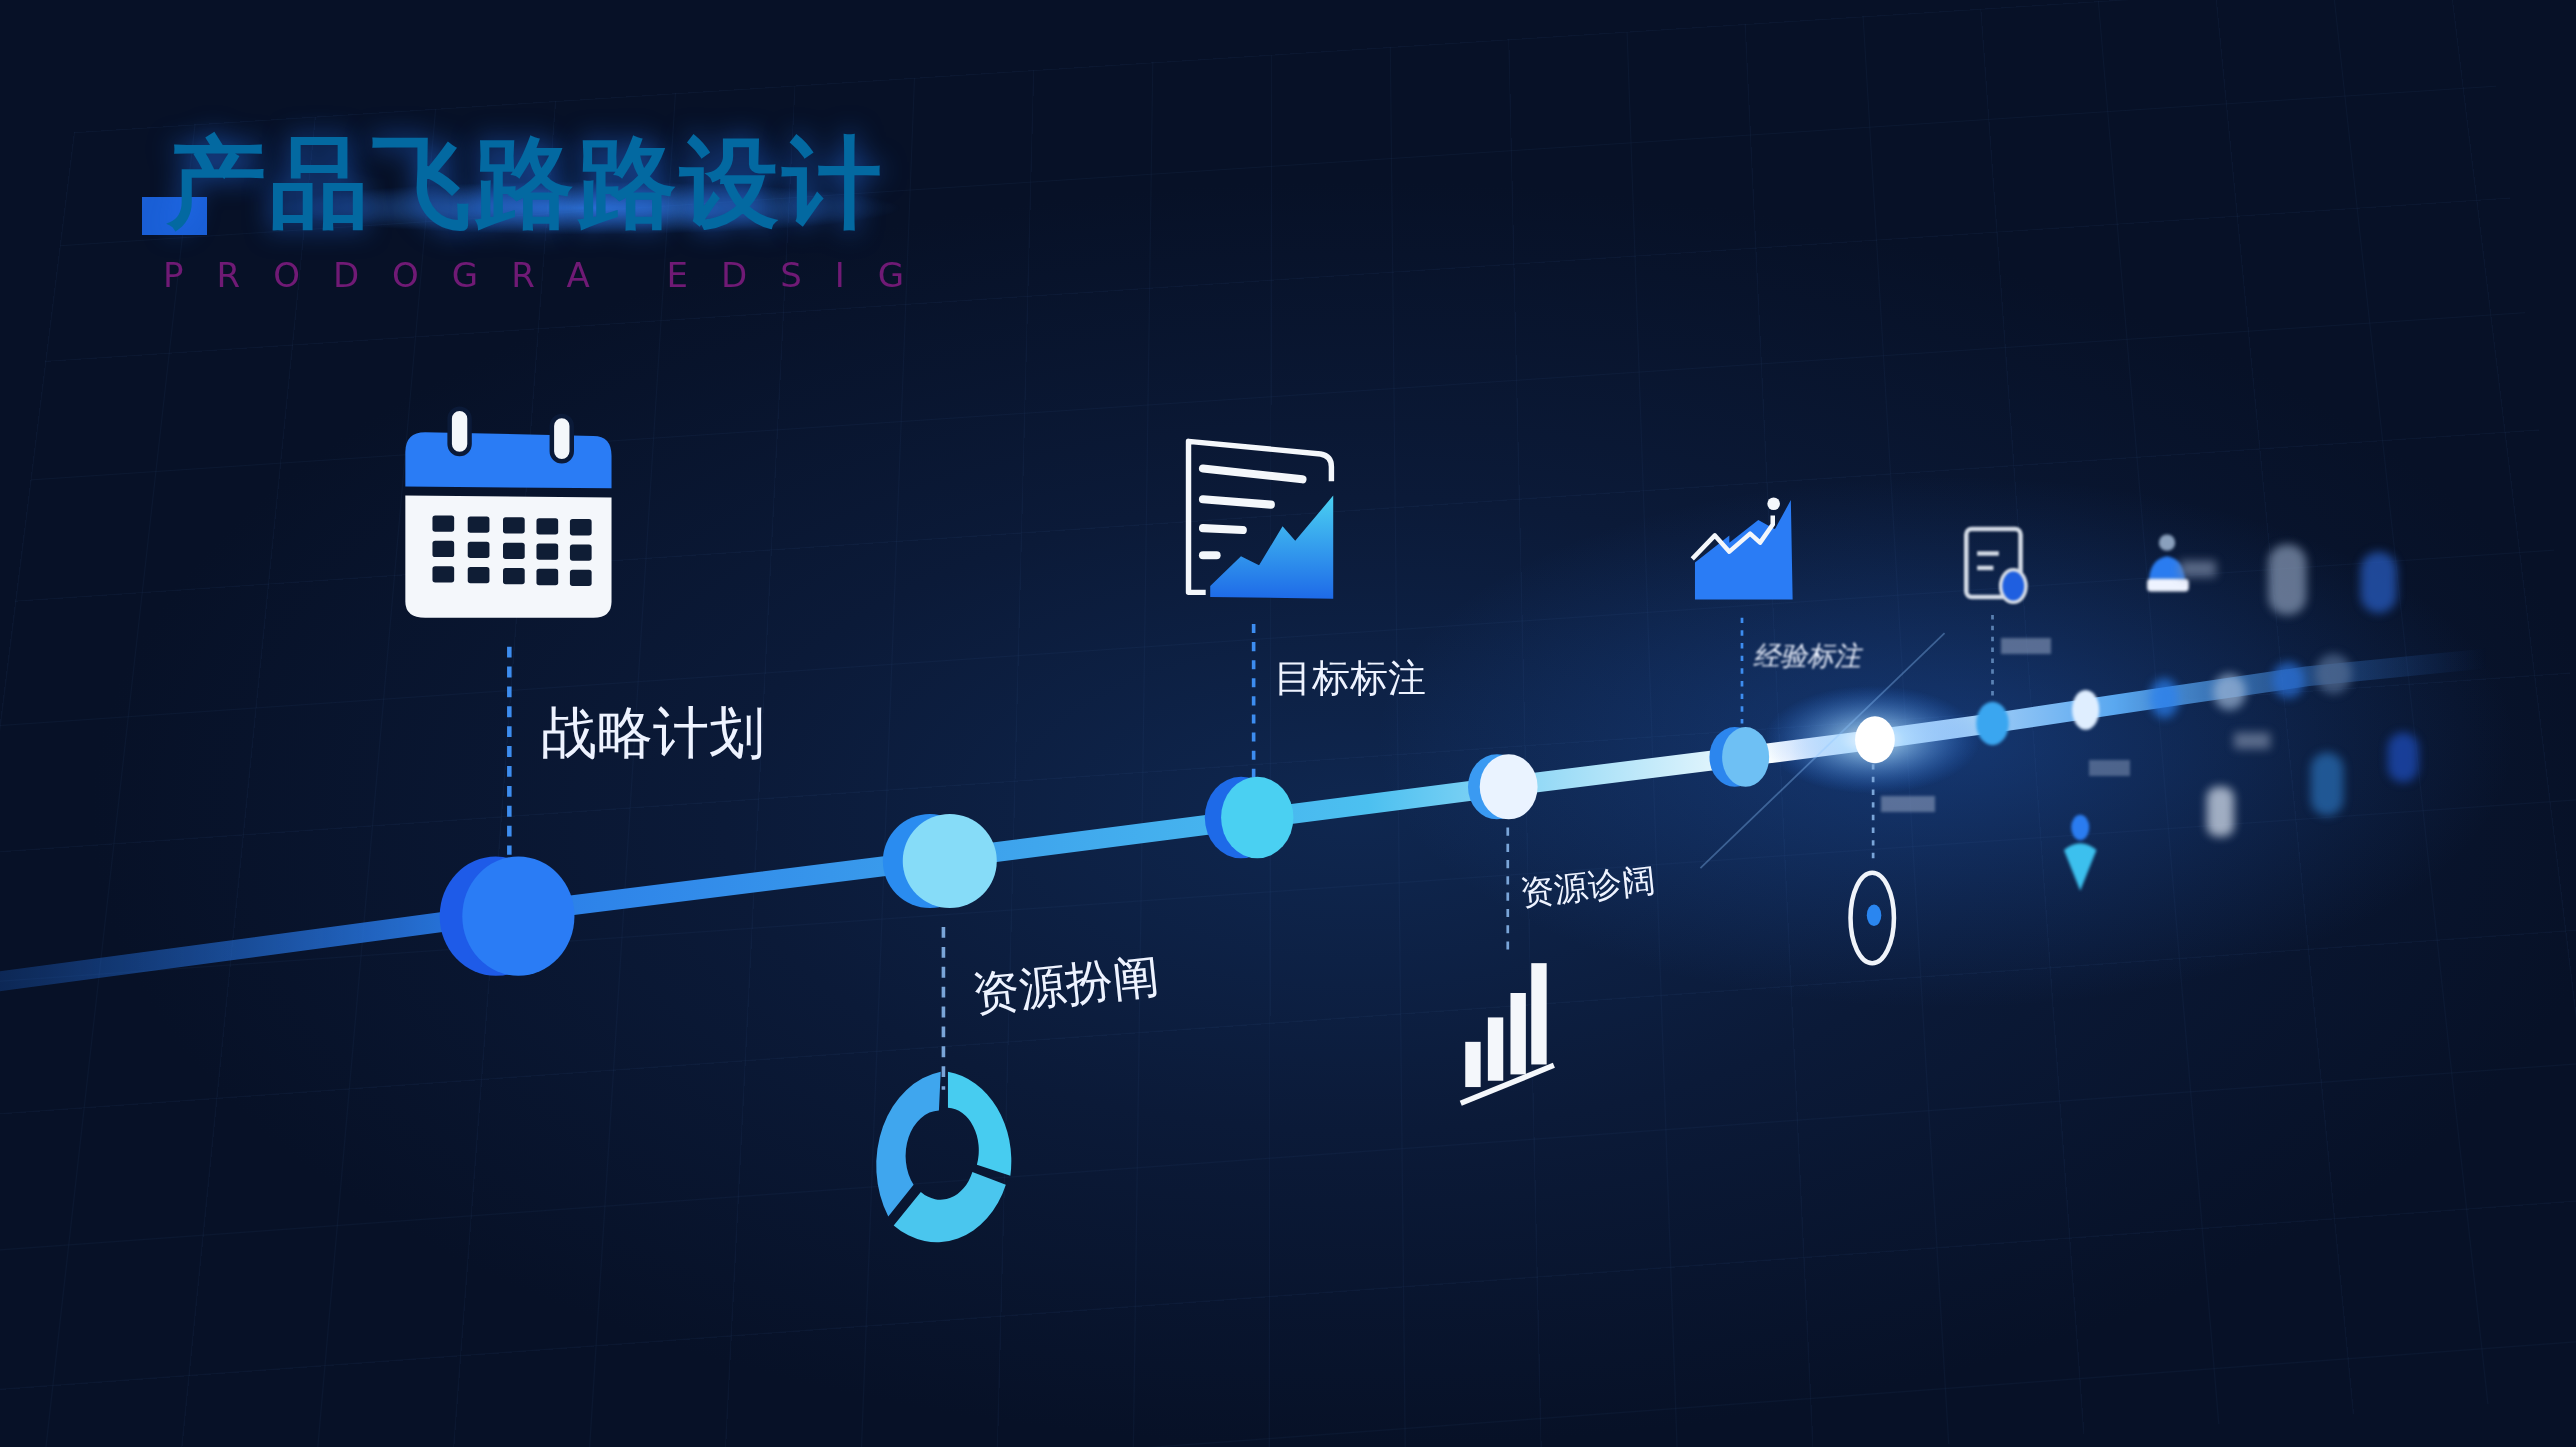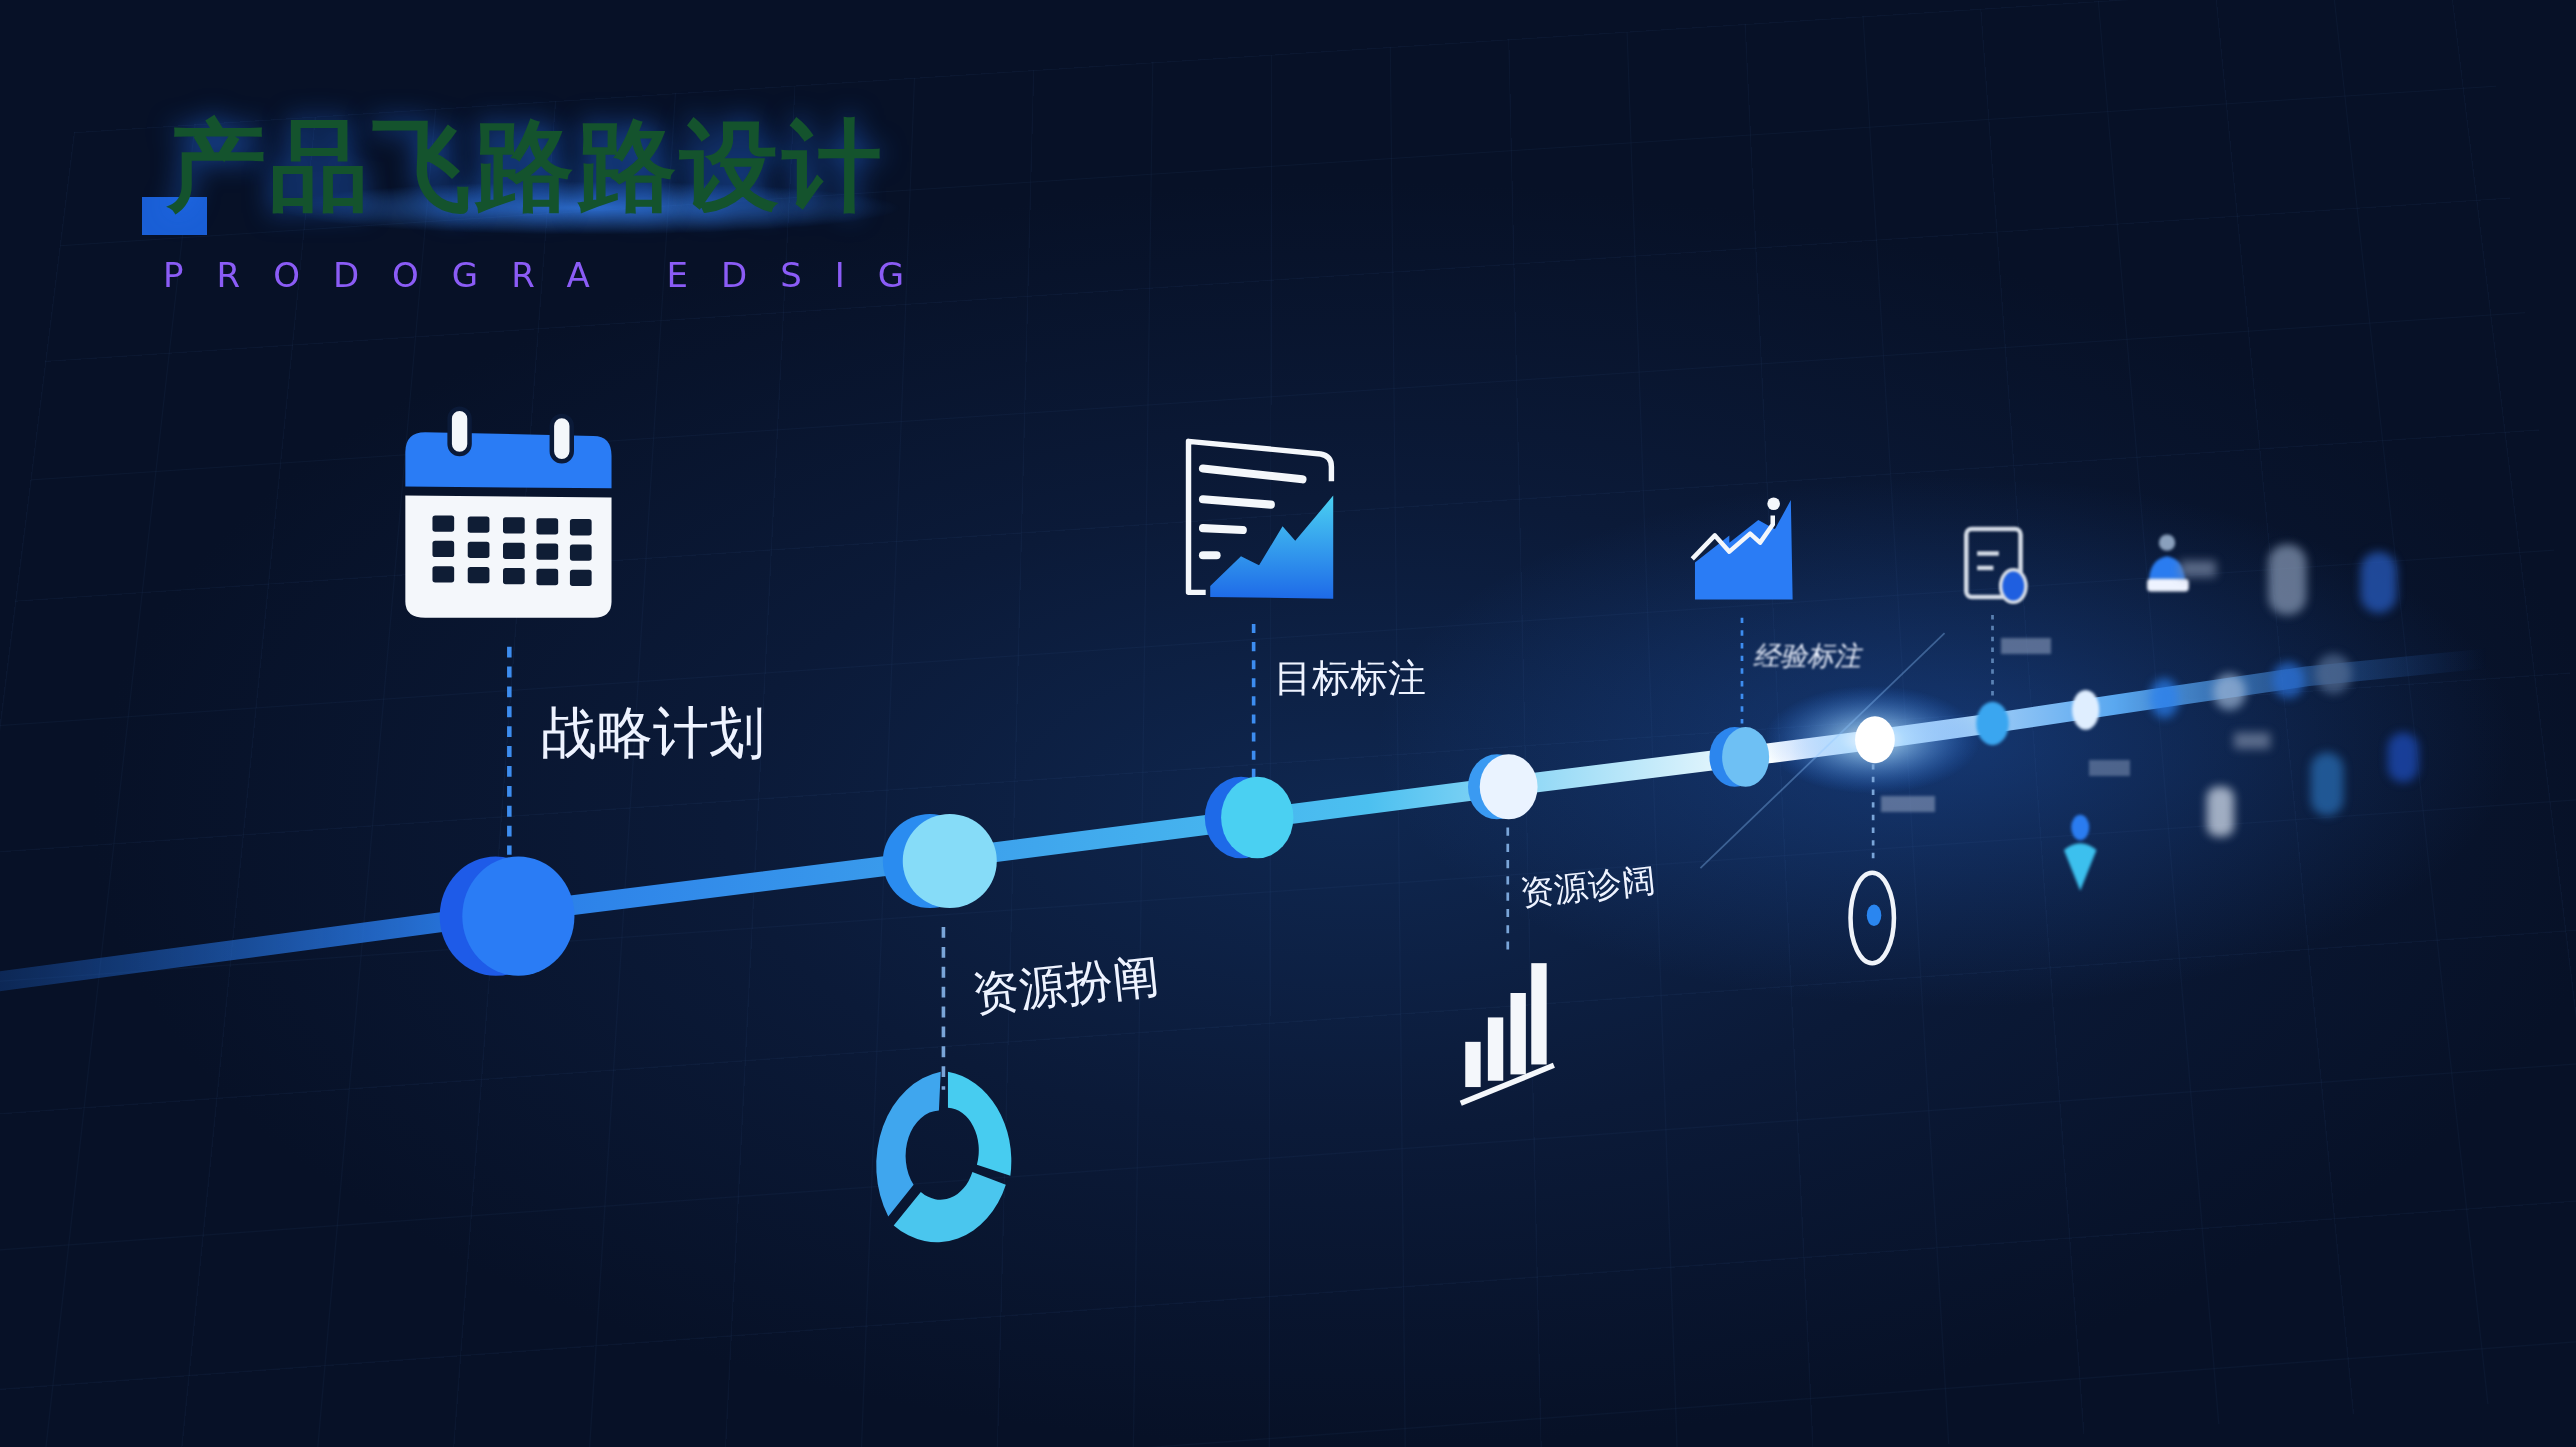--- a/index.html
+++ b/index.html
@@ -5,26 +5,26 @@
   html,body{margin:0;padding:0;}
   body{width:2576px;height:1447px;overflow:hidden;position:relative;
     background: radial-gradient(ellipse 814px 380px at 1945px 742px, rgba(40,110,220,0.35), rgba(0,0,0,0) 70%),
                 radial-gradient(ellipse 1266px 633px at 1357px 814px, #0f2750 0%, #0b1a38 50%, #071127 100%);
     font-family:"DejaVu Sans","Liberation Sans",sans-serif;}
   .grid{position:absolute;inset:0;
     background-image:linear-gradient(rgba(70,120,200,0.06) 0.9px,transparent 0.9px),
                      linear-gradient(90deg,rgba(70,120,200,0.06) 0.9px,transparent 0.9px);
     background-size:127px 127px;transform:perspective(1447px) rotateX(8deg) skewY(-4deg);transform-origin:center;}
   .abs{position:absolute;}
-  .title{left:167px;top:101px;font-size:99px;font-weight:bold;color:#14532d;letter-spacing:3.6px;
+  .title{left:167px;top:118px;font-size:99px;font-weight:bold;color:#0369a1;letter-spacing:3.6px;
     text-shadow:0 0 27px rgba(40,120,255,0.6);}
   .title-glow{left:271px;top:181px;width:633px;height:54px;border-radius:50%;
     background:radial-gradient(ellipse at center,rgba(60,140,255,0.7),rgba(0,0,0,0) 70%);}
   .title-mark{left:142px;top:197px;width:65px;height:38px;background:#1a5fd6;}
-  .subtitle{left:163px;top:255px;font-size:34px;color:#8b5cf6;letter-spacing:33px;}
+  .subtitle{left:163px;top:255px;font-size:34px;color:#701a75;letter-spacing:33px;}
   svg.tl{position:absolute;left:0;top:0;}
   .label{color:#eef3ff;white-space:nowrap;}
   .blur1{filter:blur(0.9px);} .blur2{filter:blur(1.8px);} .blur4{filter:blur(5px);opacity:.7}
 </style>
 </head>
 <body>
 
 <div class="grid"></div>
 
 <div class="abs title-glow"></div>

